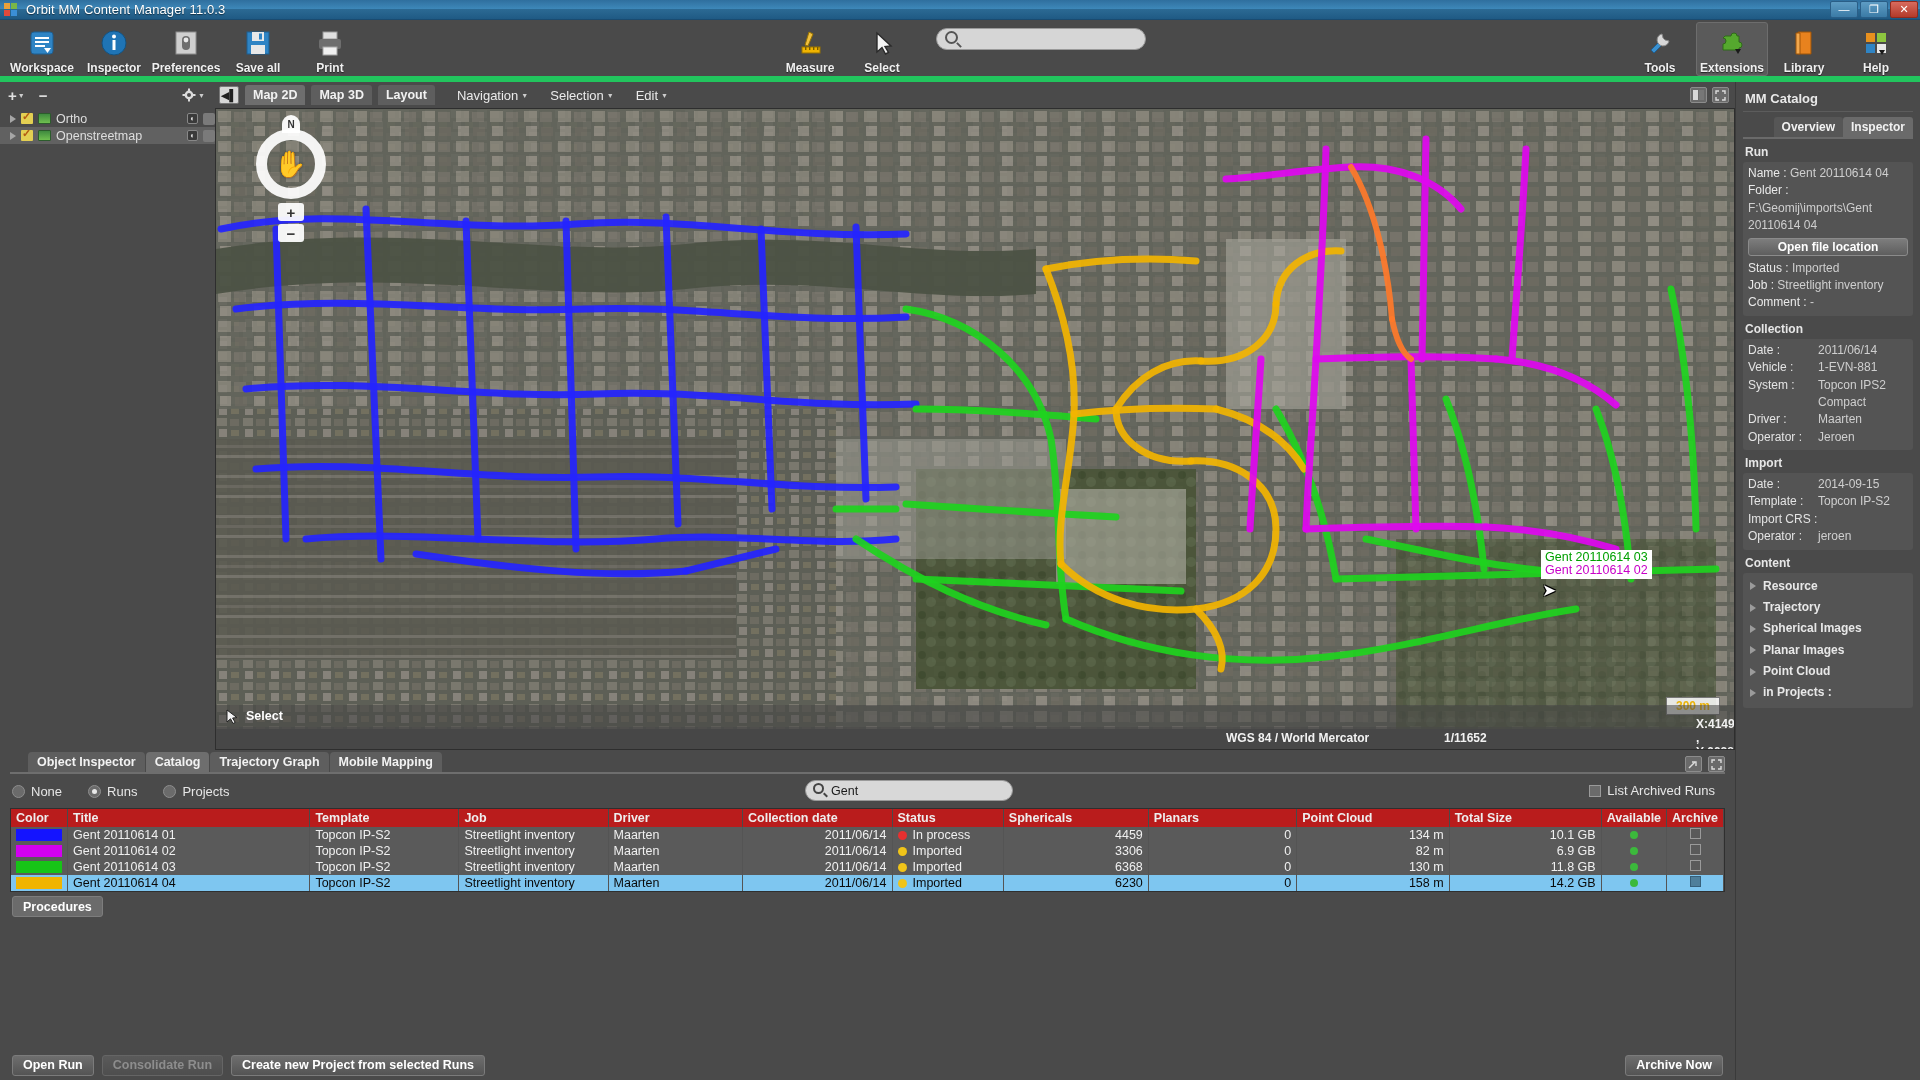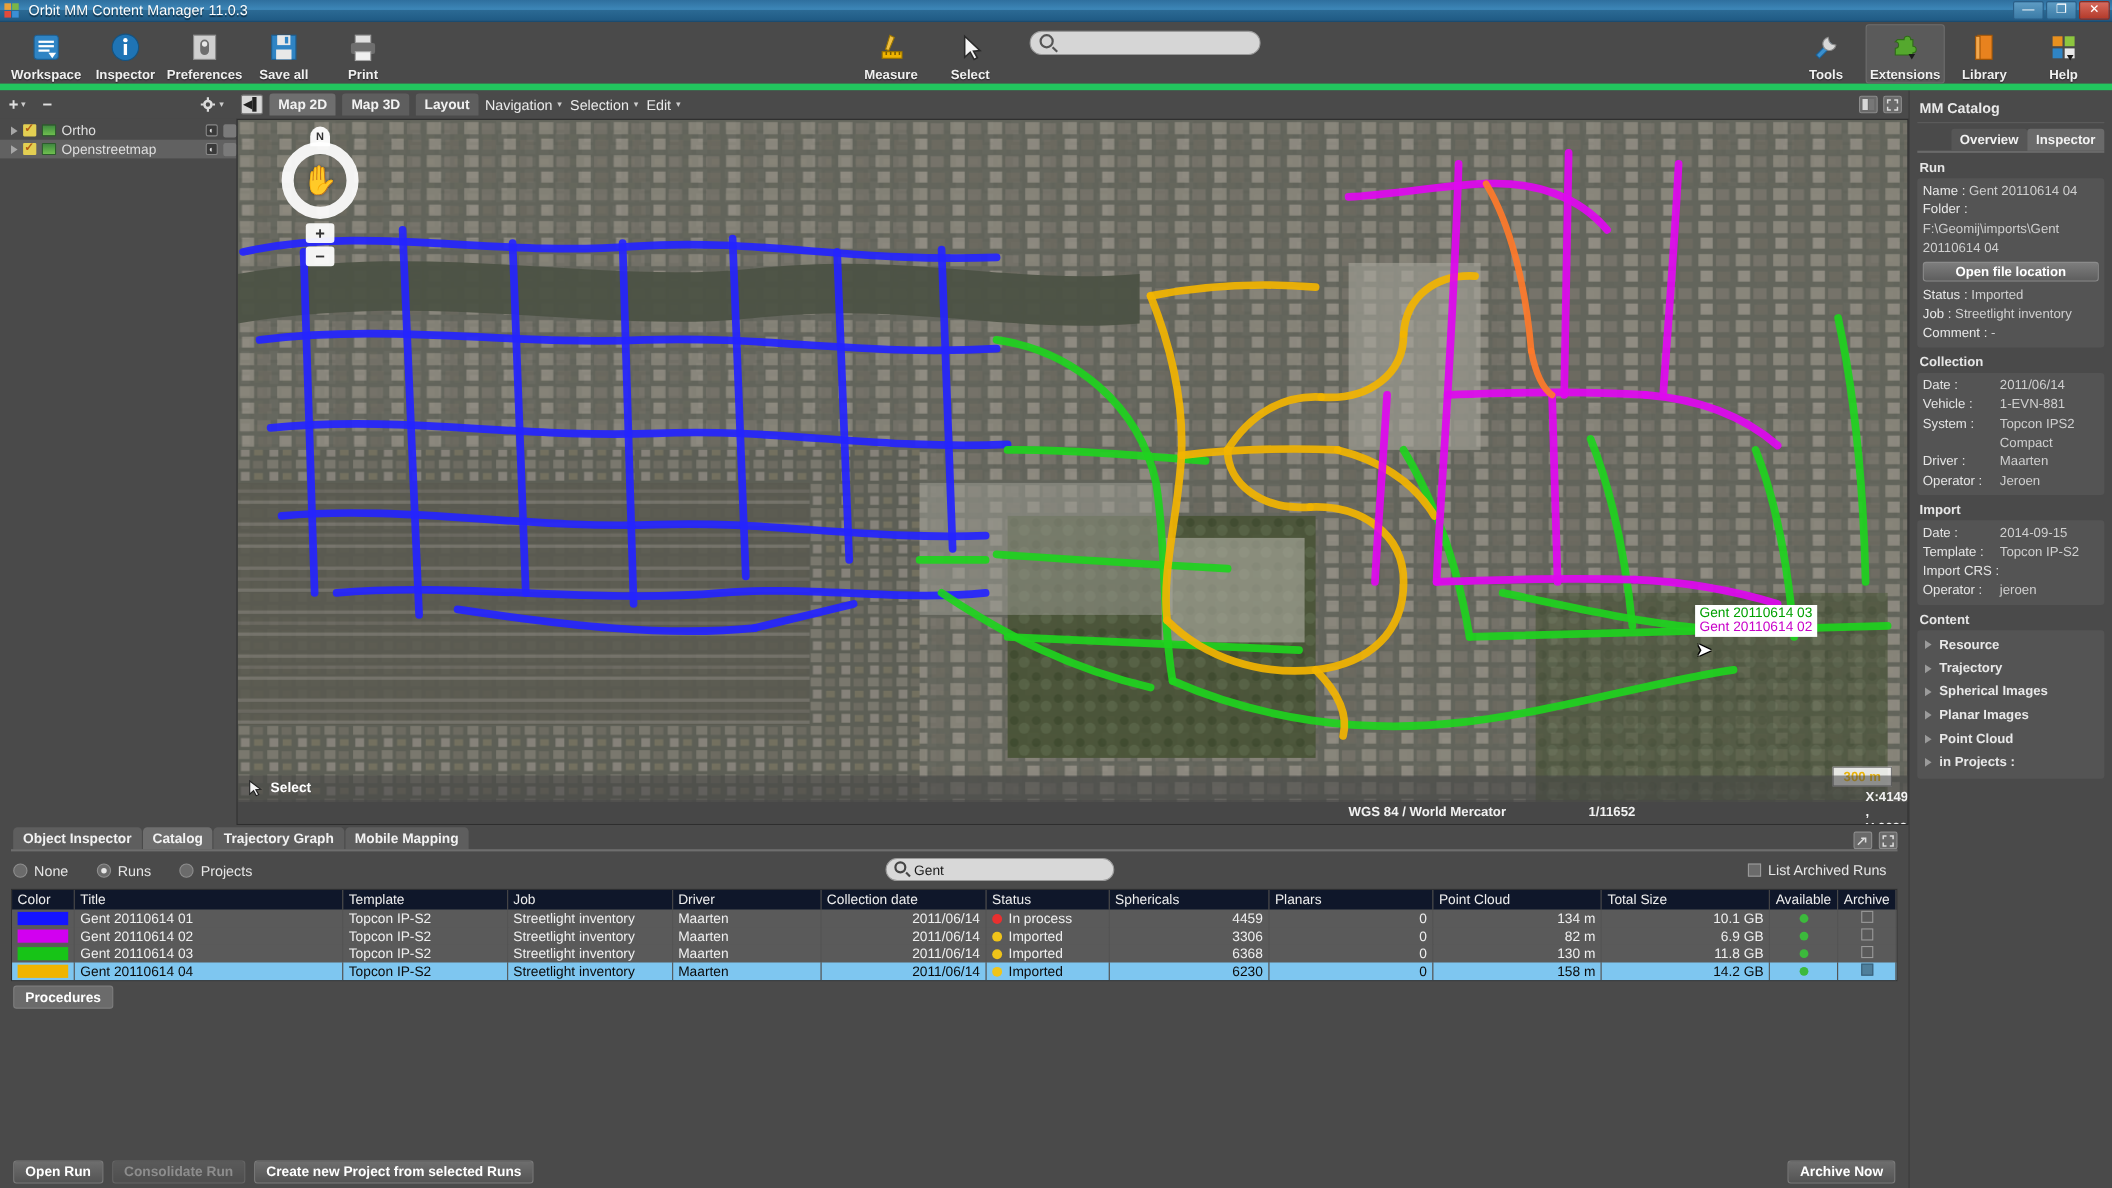--- a/index.html
+++ b/index.html
@@ -77,21 +77,21 @@
   .caret { font-size:7px; color:#ccc;}
   .gearwrap { margin-left:auto; margin-right:10px; display:flex;align-items:center;gap:2px;}
 
   #mapbar { flex:1; display:flex; align-items:center; gap:6px; padding-left:4px; }
   .collapse-btn{ width:20px;height:18px;background:#d8d8d8;border:1px solid #777;border-radius:2px;
     display:flex;align-items:center;justify-content:center;}
   .collapse-btn span{font-size:11px;color:#222;line-height:1;}
   .maptab { height:20px; padding:0 8px; display:flex;align-items:center; font-size:12.5px; font-weight:bold;
     color:#f2f2f2; background:#5e5e5e; border-radius:3px 3px 0 0;}
   .maptab.sel{ background:#6e6e6e; }
-  .mapmenu { font-size:13px; color:#eaeaea; display:flex;align-items:center;gap:3px; margin-left:0;}
+  .mapmenu { font-size:13px; color:#eaeaea; display:flex;align-items:center;gap:3px; margin-left:16px;}
   .mapbar-right{ margin-left:auto; display:flex; gap:5px; padding-right:6px;}
   .sqbtn{ width:17px;height:16px;border:1px solid #8c8c8c;background:#6a6a6a;border-radius:2px;
     display:flex;align-items:center;justify-content:center;}
 
   
   #mapsplit { display:flex; flex:1; }
   #tree { width:215px; background:#4a4a4a; padding-top:2px;}
   .treeitem{ height:17px; display:flex;align-items:center; gap:5px; padding-left:10px; font-size:12.5px;
     color:#dedede;}
   .treeitem.sel{ background:#616161; }
@@ -159,21 +159,21 @@
   .kvrow .v{ color:#cfcfcf;}
   #openfileloc{ width:100%; margin:3px 0 4px 0; height:18px; font-size:12px; font-weight:bold;
     color:#fff; background:linear-gradient(to bottom,#7d7d7d,#5e5e5e); border:1px solid #8b8b8b;
     border-radius:3px; text-align:center; line-height:16px;}
   .content-row{ display:flex;align-items:center;gap:7px; font-size:12px; font-weight:bold;
     color:#e8e8e8; line-height:1.78; padding-left:2px;}
   .content-row .tri{ border-left-color:#9b9b9b;}
 
   
   #bottom{ height:330px; background:#4a4a4a; display:flex; flex-direction:column; }
-  #btabs{ display:flex; align-items:flex-end; height:22px; padding-left:12px; gap:1px;}
+  #btabs{ display:flex; align-items:flex-end; height:22px; padding-left:28px; gap:1px;}
   .btab{ font-size:12.5px; font-weight:bold; color:#f2f2f2; background:#5e5e5e;
      padding:3px 9px; border-radius:4px 4px 0 0;}
   .btab.sel{ background:#6e6e6e; }
   #btabs-right{ margin-left:auto; display:flex; gap:6px; padding-right:10px; align-items:center;}
   #bdiv{ height:2px; background:#6e6e6e; margin:0 10px 0 10px;}
 
   #brow1{ height:34px; display:flex; align-items:center; padding:0 12px; position:relative;}
   .radio{ display:flex;align-items:center;gap:6px; margin-right:26px; font-size:13px; color:#e6e6e6;}
   .rdot{ width:13px;height:13px;border-radius:50%;background:#6b6b6b;border:1px solid #8e8e8e;
      display:flex;align-items:center;justify-content:center;}
@@ -185,21 +185,21 @@
      border-radius:50%;}
   #cat-search-wrap .mag:after{content:"";position:absolute;width:5px;height:2px;background:#444;
      transform:rotate(45deg);left:8px;top:9px;}
   #archived-chk{ position:absolute; right:20px; top:9px; display:flex;align-items:center;gap:6px;
      font-size:13px;color:#e6e6e6;}
   .cbox{ width:12px;height:12px;background:#6b6b6b;border:1px solid #9a9a9a;}
 
   
   #tblwrap{ margin:0 10px; border:1px solid #2f2f2f; background:#5a5a5a; }
   table{ border-collapse:collapse; width:100%; font-size:12.5px; }
-  thead th{ background:#0f172a; color:#eeeeee; font-weight:normal; text-align:left;
+  thead th{ background:#b91c1c; color:#eeeeee; font-weight:bold; text-align:left;
      padding:2px 5px; border-right:1px solid #4a4a4a; height:18px; }
   tbody td{ padding:1px 5px; height:16px; color:#f0f0f0; border-right:1px solid #545454;}
   tbody tr{ background:#5a5a5a; }
   tbody tr.sel{ background:#7ec6f0; color:#000; }
   tbody tr.sel td{ color:#0a0a0a; }
   td.num{ text-align:right;}
   .swatch{ display:block; width:46px;height:12px; }
   .dot{ display:inline-block;width:9px;height:9px;border-radius:50%;margin-right:6px;
      vertical-align:-1px;}
   .availdot{ display:inline-block;width:8px;height:8px;border-radius:50%;background:#3cb93c;}

